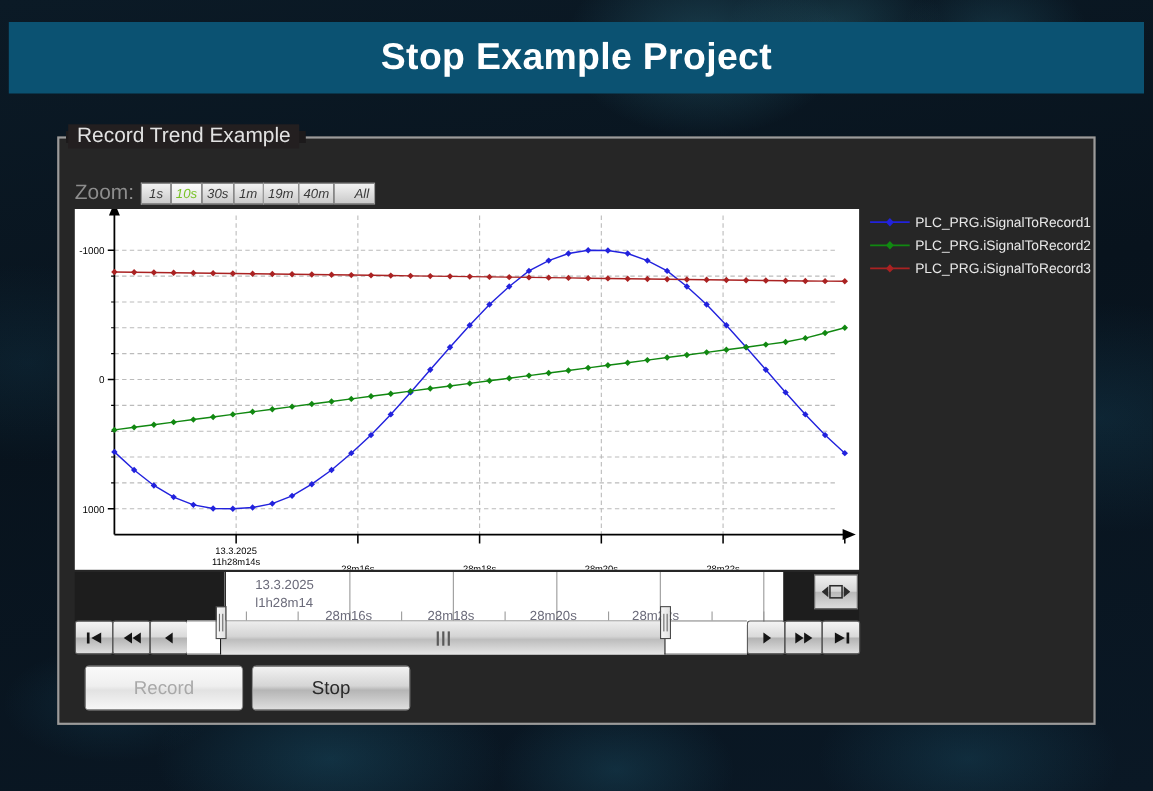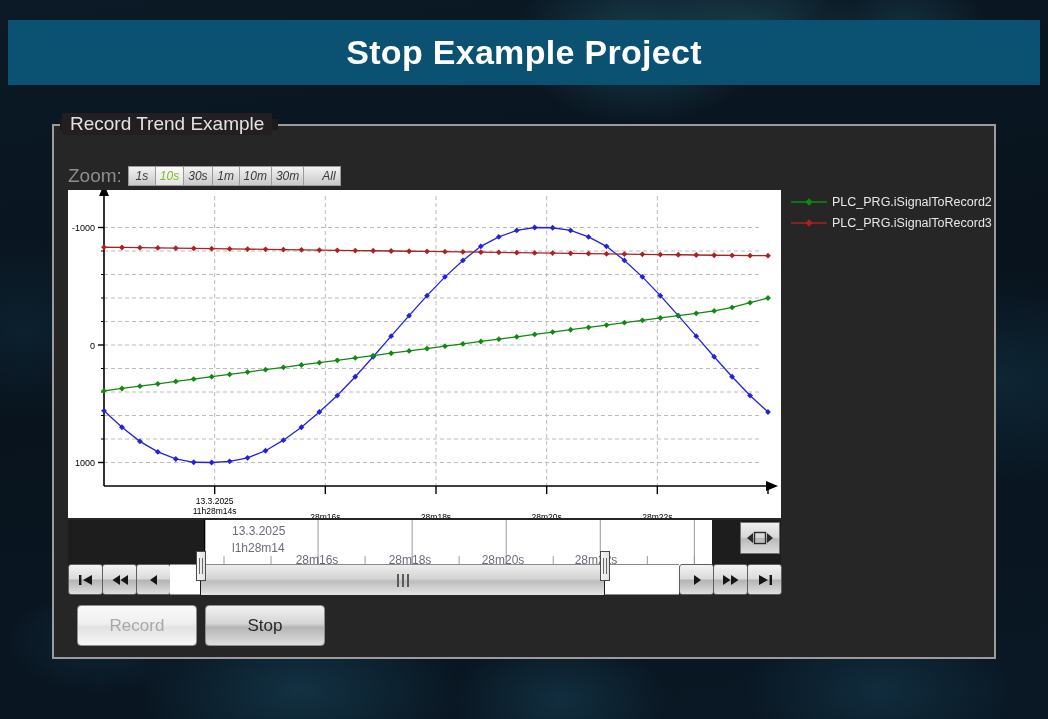--- a/index.html
+++ b/index.html
@@ -166,21 +166,21 @@
     width: 10px; height: 30px;
     background: linear-gradient(90deg,#f6f6f6,#e2e2e2);
     border: 1px solid #4a4a4a;
     display: flex; align-items: center; justify-content: center;
     cursor: ew-resize;
   }
   .rh-line { width: 1px; height: 16px; background: #6a6a6a; margin: 0 1px; }
   
   #actions { position: absolute; left: 77px; top: 605px; display: flex; gap: 8px; }
   .action-btn {
-    width: 120px; height: 41px;
+    width: 144px; height: 41px;
     border: 1px solid #8f8f8f;
     border-radius: 4px;
     font-size: 17px;
     display: flex; align-items: center; justify-content: center;
     cursor: pointer;
   }
   #record-button {
     background: linear-gradient(180deg,#fafafa 0%,#efefef 45%,#e2e2e2 55%,#f7f7f7 100%);
     color: #a8a8a8;
   }
@@ -202,22 +202,22 @@
 <div id="title-mask"></div>
 <div id="groupbox-title">Record Trend Example</div>
 
 <div id="zoom-bar">
   <span id="zoom-label">Zoom:</span>
   <div id="zoom-buttons" style="display:flex">
       <div class="zoom-btn">1s</div>
       <div class="zoom-btn active">10s</div>
       <div class="zoom-btn">30s</div>
       <div class="zoom-btn">1m</div>
-      <div class="zoom-btn">10m</div>
-      <div class="zoom-btn">30m</div>
+      <div class="zoom-btn">19m</div>
+      <div class="zoom-btn">40m</div>
       <div class="zoom-btn">All</div>
     </div>
 </div>
 
 <div id="plot-area">
   <svg id="plot-svg" width="713" height="328" viewBox="0 0 713 328">
     <g id="chart-grid">
         <line x1="36" y1="272.5" x2="694" y2="272.5" stroke="#bbbbbb" stroke-width="1" stroke-dasharray="4,3"></line>
         <line x1="36" y1="249" x2="694" y2="249" stroke="#bbbbbb" stroke-width="1" stroke-dasharray="4,3"></line>
         <line x1="36" y1="225.5" x2="694" y2="225.5" stroke="#bbbbbb" stroke-width="1" stroke-dasharray="4,3"></line>
@@ -389,20 +389,27 @@
         <text x="368" y="330" text-anchor="middle" font-size="8.5" font-family="&quot;Liberation Sans&quot;, sans-serif" fill="#000">28m18s</text>
         <text x="478.66666666666663" y="330" text-anchor="middle" font-size="8.5" font-family="&quot;Liberation Sans&quot;, sans-serif" fill="#000">28m20s</text>
         <text x="589.3333333333334" y="330" text-anchor="middle" font-size="8.5" font-family="&quot;Liberation Sans&quot;, sans-serif" fill="#000">28m22s</text>
       </g>
   </svg>
 </div>
 
 <div id="legend">
     <div class="legend-row">
       <svg class="legend-swatch" viewBox="0 0 38 12">
+        <line x1="1" y1="6" x2="37" y2="6" stroke="#2222dd" stroke-width="1.6"></line>
+        <polygon points="19,2.2 22.6,6 19,9.8 15.4,6" fill="#2222dd"></polygon>
+      </svg>
+      <span class="legend-text">PLC_PRG.iSignalToRecord1</span>
+    </div>
+    <div class="legend-row">
+      <svg class="legend-swatch" viewBox="0 0 38 12">
         <line x1="1" y1="6" x2="37" y2="6" stroke="#118811" stroke-width="1.6"></line>
         <polygon points="19,2.2 22.6,6 19,9.8 15.4,6" fill="#118811"></polygon>
       </svg>
       <span class="legend-text">PLC_PRG.iSignalToRecord2</span>
     </div>
     <div class="legend-row">
       <svg class="legend-swatch" viewBox="0 0 38 12">
         <line x1="1" y1="6" x2="37" y2="6" stroke="#aa2222" stroke-width="1.6"></line>
         <polygon points="19,2.2 22.6,6 19,9.8 15.4,6" fill="#aa2222"></polygon>
       </svg>

